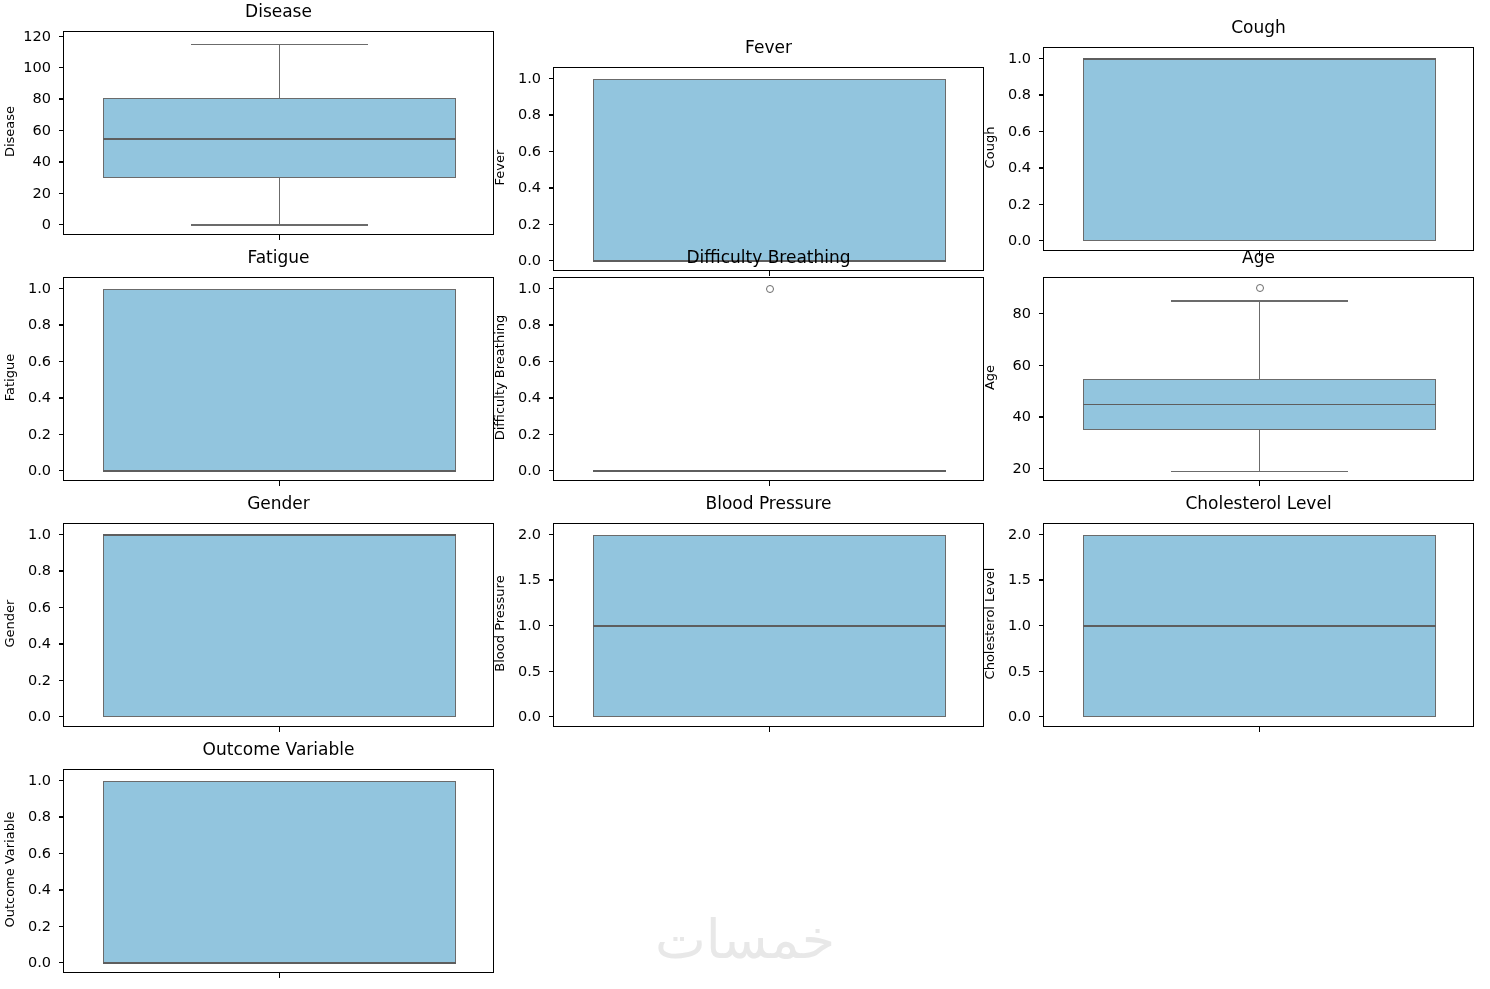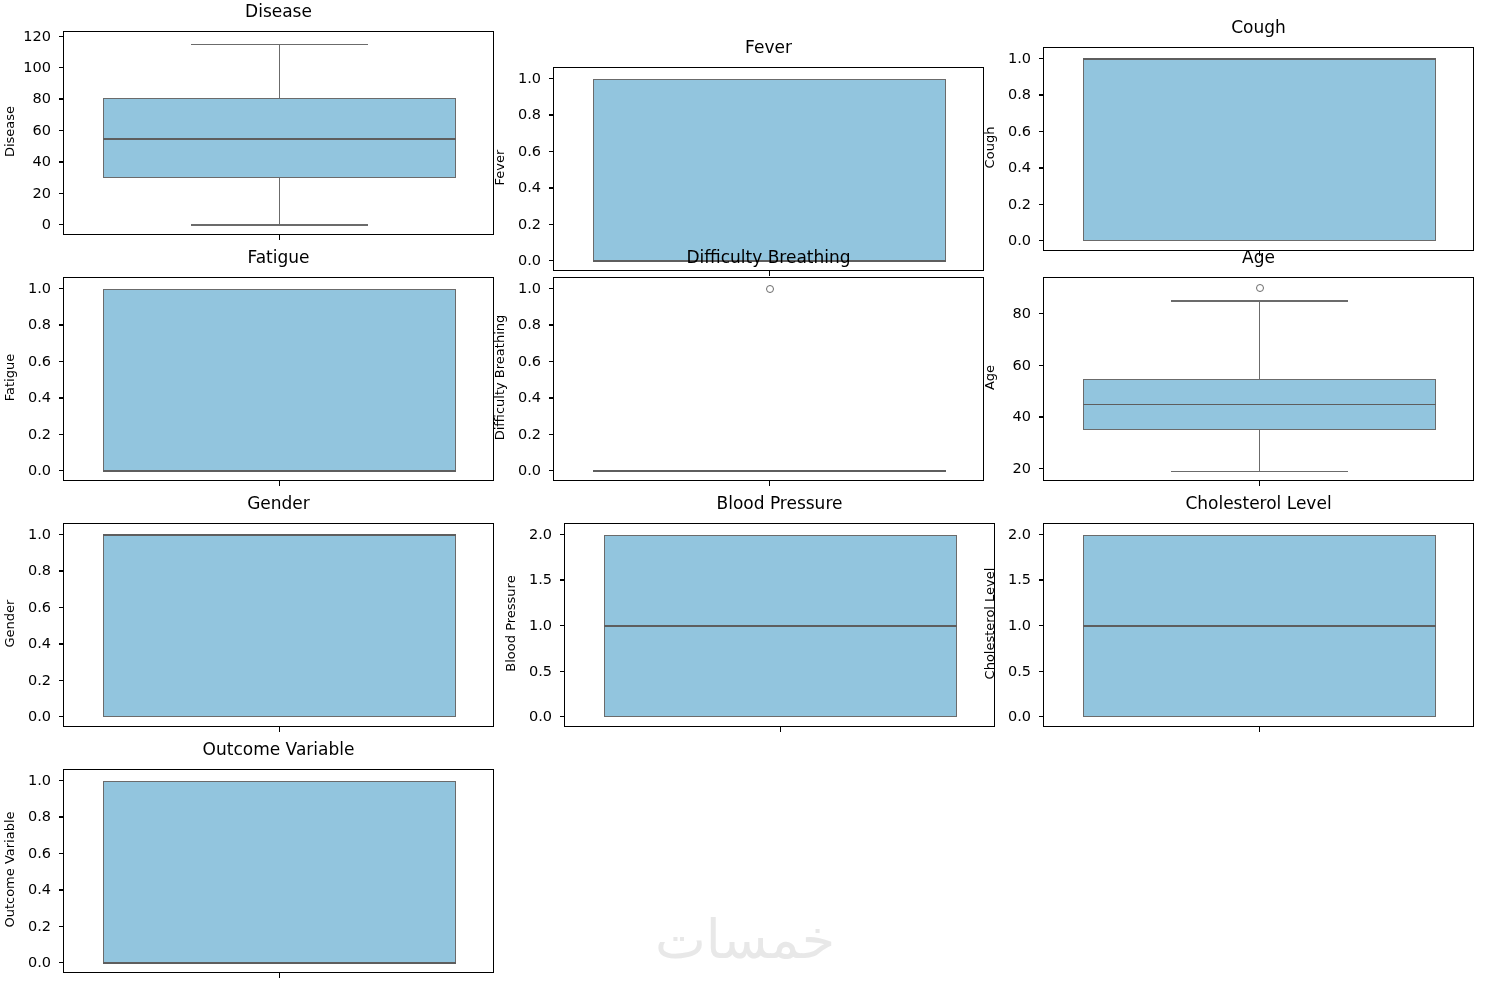--- a/index.html
+++ b/index.html
@@ -294,21 +294,21 @@
       <div class="ytick-label" style="left: 0px; width: 58px; top: 150.214px;">0.4</div>
       <div class="ytick-mark" style="left: 65.5px; top: 113.786px;"></div>
       <div class="ytick-label" style="left: 0px; width: 58px; top: 113.786px;">0.6</div>
       <div class="ytick-mark" style="left: 65.5px; top: 77.3571px;"></div>
       <div class="ytick-label" style="left: 0px; width: 58px; top: 77.3571px;">0.8</div>
       <div class="ytick-mark" style="left: 65.5px; top: 40.9286px;"></div>
       <div class="ytick-label" style="left: 0px; width: 58px; top: 40.9286px;">1.0</div>
       <div class="xtick-mark" style="left: 285.5px; top: 234px;"></div>
       <div class="ylabel" style="width: 204px; left: -86px; top: 123px;">Gender</div>
     </div>
-    <div class="subplot" style="left: 494px; top: 493px; width: 511px; height: 254px;">
+    <div class="subplot" style="left: 483px; top: 493px; width: 511px; height: 254px;">
       <div class="sp-title" style="left: 70px; width: 431px;">Blood Pressure</div>
       <div class="axes" style="left: 70px; top: 30px; width: 431px; height: 204px;">
         <div class="plotarea">
           <div class="box" style="left: 39.221px; width: 352.558px; top: 10.9286px; height: 182.143px; background: rgb(146, 197, 222); border-color: rgb(107, 107, 107);"></div>
           <div class="median" style="left: 39.221px; width: 352.558px; top: 101.1px;"></div>
         </div>
       </div>
       <div class="ytick-mark" style="left: 65.5px; top: 223.071px;"></div>
       <div class="ytick-label" style="left: 0px; width: 58px; top: 223.071px;">0.0</div>
       <div class="ytick-mark" style="left: 65.5px; top: 177.536px;"></div>

